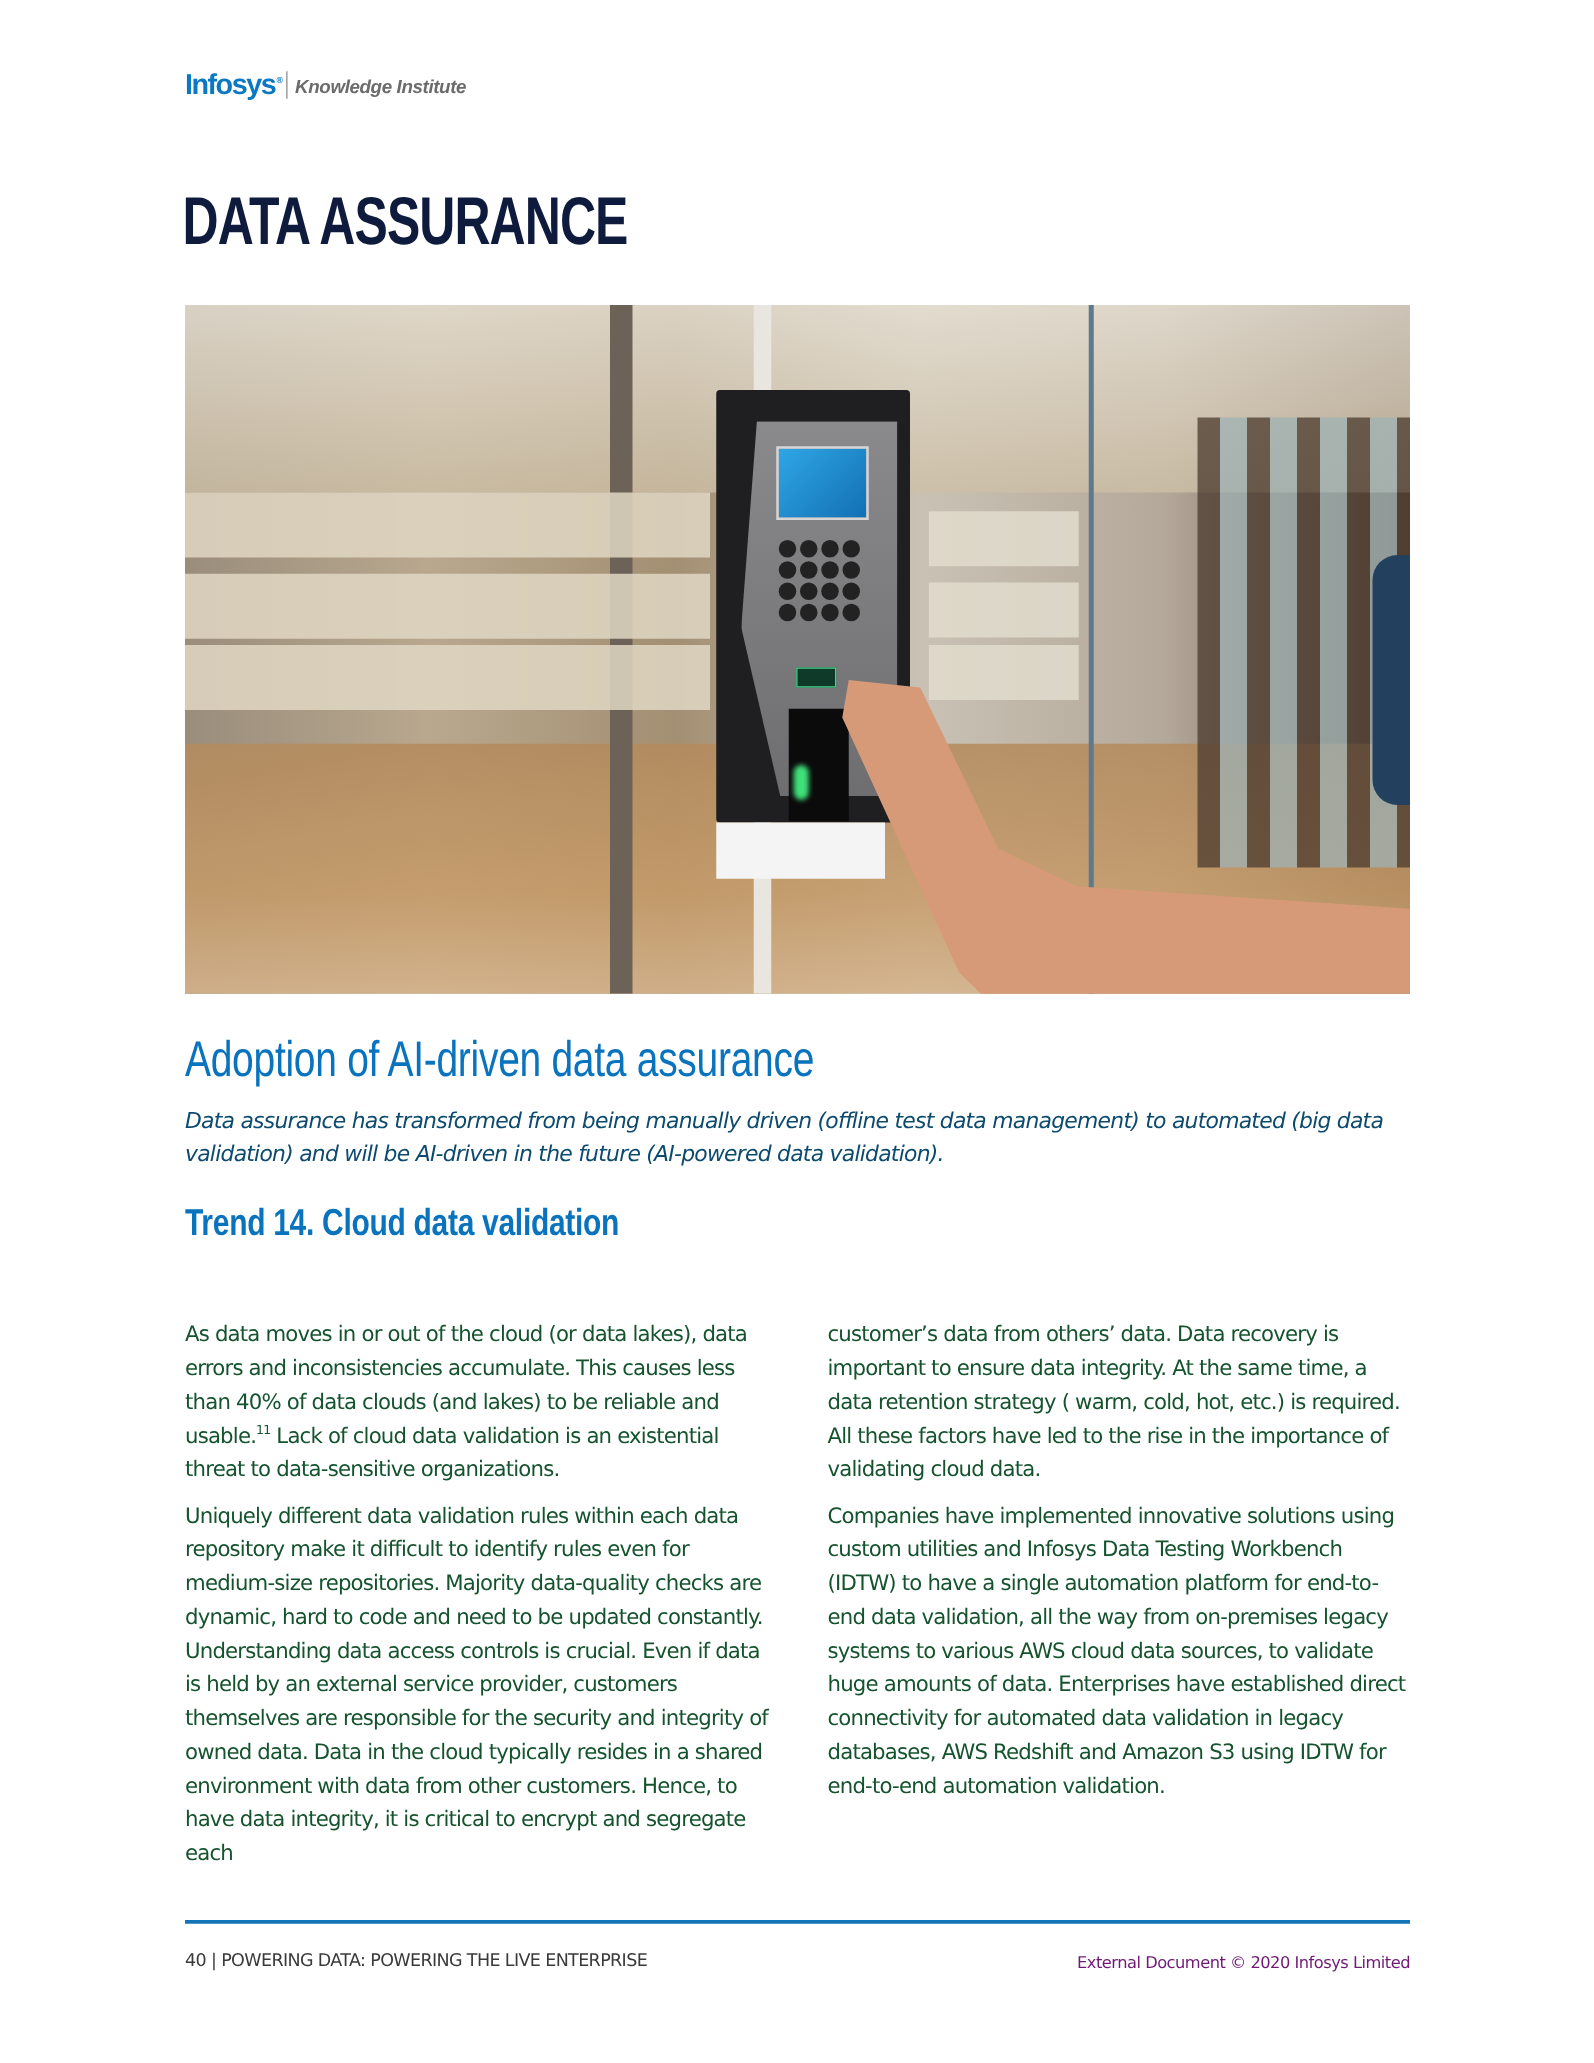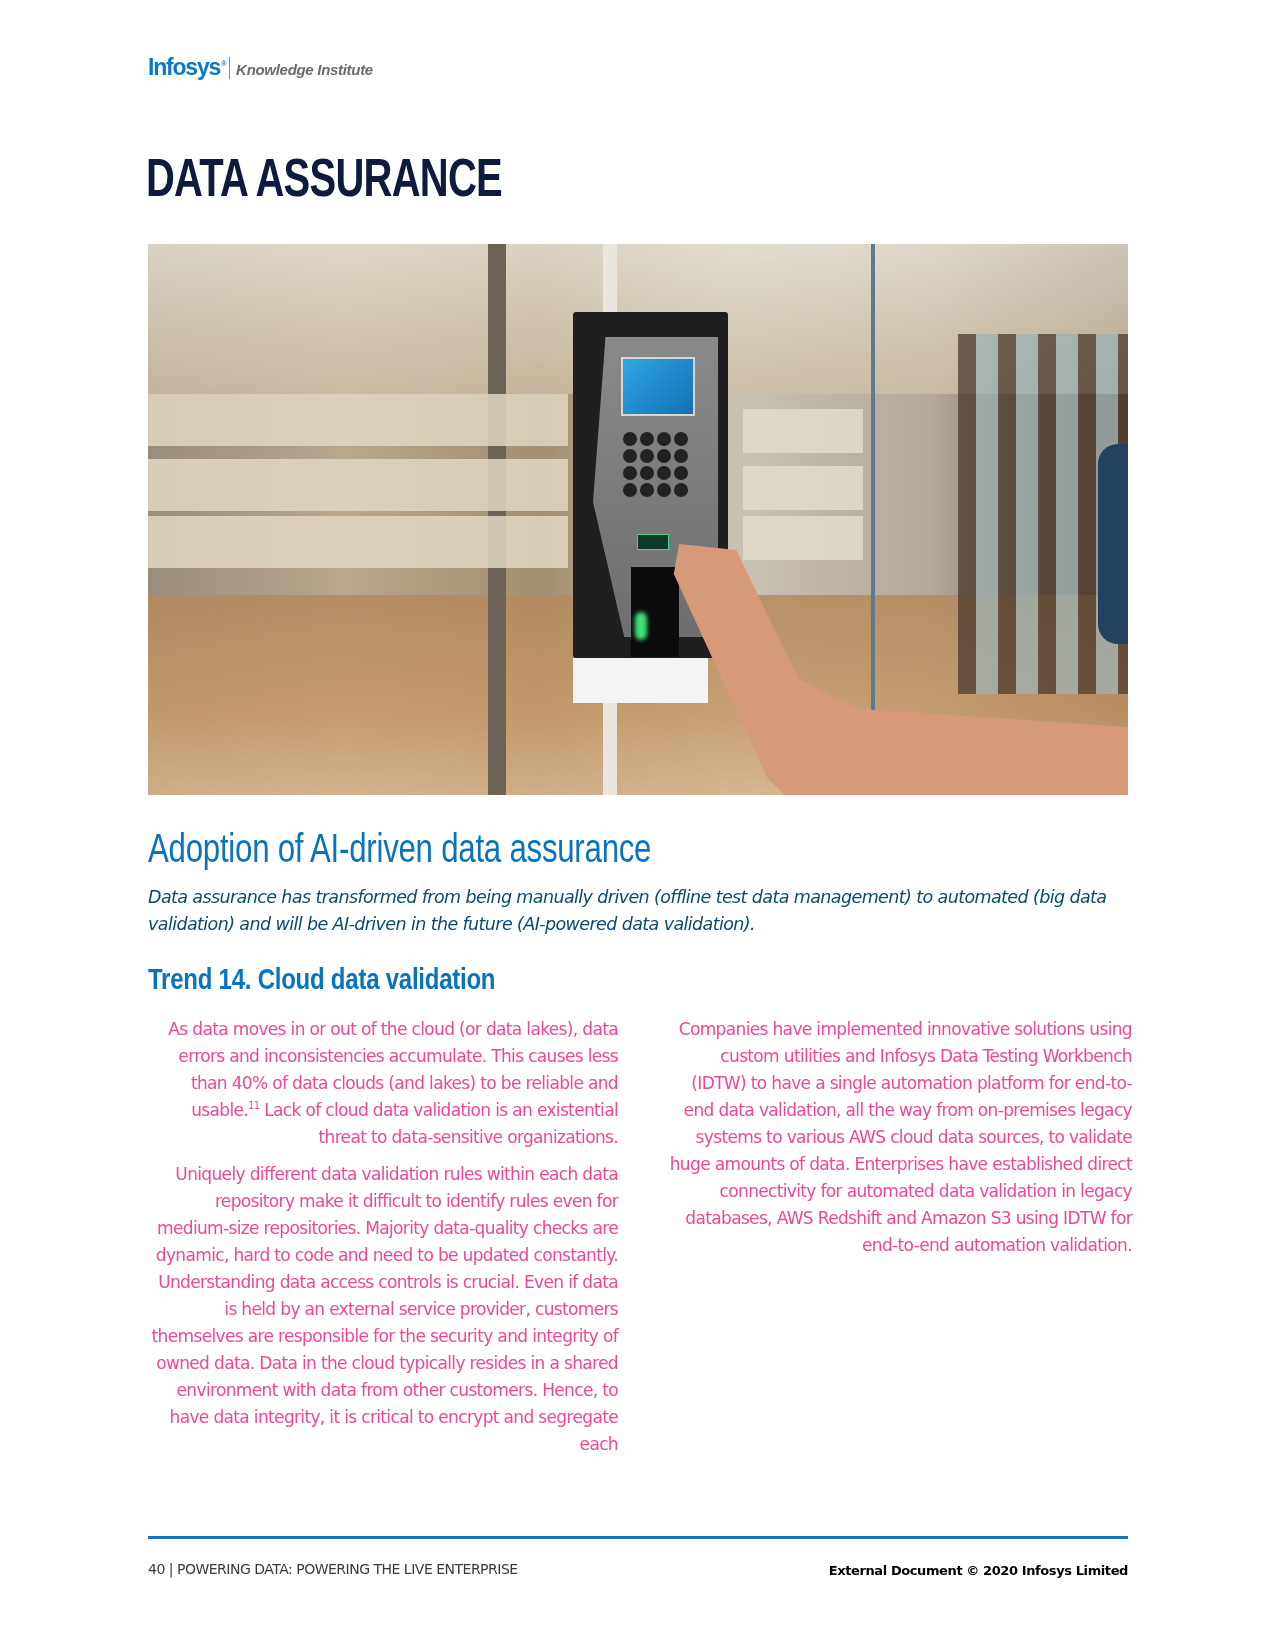--- a/index.html
+++ b/index.html
@@ -46,29 +46,29 @@
     font-family: "Liberation Sans", sans-serif; font-size: 40px; font-weight: normal;
     color: #0a73bd; transform: scaleX(0.78); transform-origin: left top; white-space: nowrap; letter-spacing: -0.3px;
   }
   .intro { position: absolute; left: 148px; top: 884px; width: 960px; margin: 0;
     font-size: 17.5px; line-height: 27px; color: #0c4a6e; font-family: "DejaVu Sans", sans-serif; letter-spacing: -0.6px; font-style: italic; }
 
   .h3 { position: absolute; left: 148px; top: 962px; margin: 0;
     font-family: "Liberation Sans", sans-serif; font-weight: bold; font-size: 30px; color: #0a73bd;
     transform: scaleX(0.8); transform-origin: left top; white-space: nowrap; letter-spacing: -0.3px; }
 
-  .col { position: absolute; top: 1016px; font-size: 17px; line-height: 27px; color: #ec4899; letter-spacing: -0.65px; text-align: right; }
+  .col { position: absolute; top: 1055px; font-size: 17px; line-height: 27px; color: #14532d; letter-spacing: -0.65px; }
   .col p { margin: 0 0 10px 0; }
   .col-left { left: 148px; width: 470px; }
   .col-right { left: 662px; width: 470px; }
   sup { font-size: 10px; line-height: 0; }
 
   .footer-rule { position: absolute; left: 148px; top: 1536px; width: 980px; height: 3px; background: #1474b8; }
   .footer-left { position: absolute; left: 148px; top: 1561px; font-size: 14px; color: #3a3a3a; letter-spacing: -0.5px; }
-  .footer-right { position: absolute; right: 147px; top: 1563px; font-size: 13px; color: #000000; letter-spacing: -0.4px; font-weight: bold; }
+  .footer-right { position: absolute; right: 147px; top: 1563px; font-size: 13px; color: #701a75; letter-spacing: -0.4px; }
 </style>
 </head>
 <body>
 
 <div class="logo">
   <span class="logo-brand"><span>Infosys</span><span class="logo-reg">®</span></span>
   <span class="logo-sep"></span>
   <span class="logo-sub">Knowledge Institute</span>
 </div>
 
@@ -121,20 +121,21 @@
 <p class="intro">Data assurance has transformed from being manually driven (offline test data management) to automated (big data validation) and will be AI-driven in the future (AI-powered data validation).</p>
 
 <h3 class="h3">Trend 14. Cloud data validation</h3>
 
 <div class="col col-left">
   <p><span>As data moves in or out of the cloud (or data lakes), data errors and inconsistencies accumulate. This causes less than 40% of data clouds (and lakes) to be reliable and usable.</span><sup>11</sup><span> Lack of cloud data validation is an existential threat to data-sensitive organizations.</span></p>
   <p>Uniquely different data validation rules within each data repository make it difficult to identify rules even for medium-size repositories. Majority data-quality checks are dynamic, hard to code and need to be updated constantly. Understanding data access controls is crucial. Even if data is held by an external service provider, customers themselves are responsible for the security and integrity of owned data. Data in the cloud typically resides in a shared environment with data from other customers. Hence, to have data integrity, it is critical to encrypt and segregate each</p>
 </div>
 
 <div class="col col-right">
+  <p>customer’s data from others’ data. Data recovery is important to ensure data integrity. At the same time, a data retention strategy ( warm, cold, hot, etc.) is required. All these factors have led to the rise in the importance of validating cloud data.</p>
   <p>Companies have implemented innovative solutions using custom utilities and Infosys Data Testing Workbench (IDTW) to have a single automation platform for end-to-end data validation, all the way from on-premises legacy systems to various AWS cloud data sources, to validate huge amounts of data. Enterprises have established direct connectivity for automated data validation in legacy databases, AWS Redshift and Amazon S3 using IDTW for end-to-end automation validation.</p>
 </div>
 
 <div class="footer-rule"></div>
 <div class="footer-left">
   <span>40</span>
   <span>|</span>
   <span>POWERING DATA: POWERING THE LIVE ENTERPRISE</span>
 </div>
 <div class="footer-right">External Document © 2020 Infosys Limited</div>

